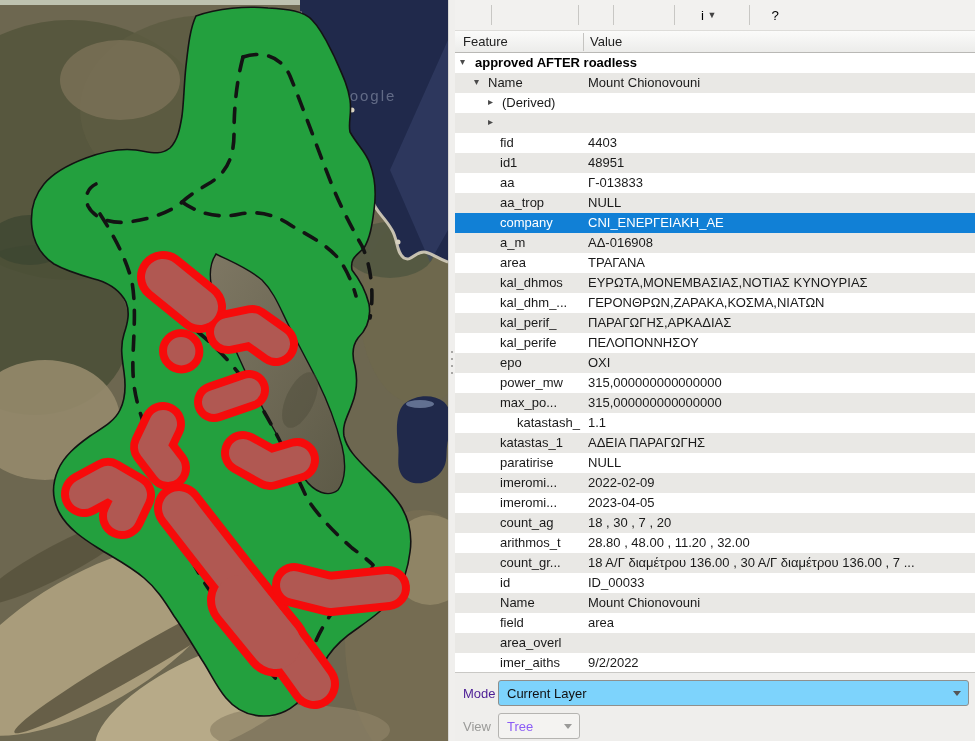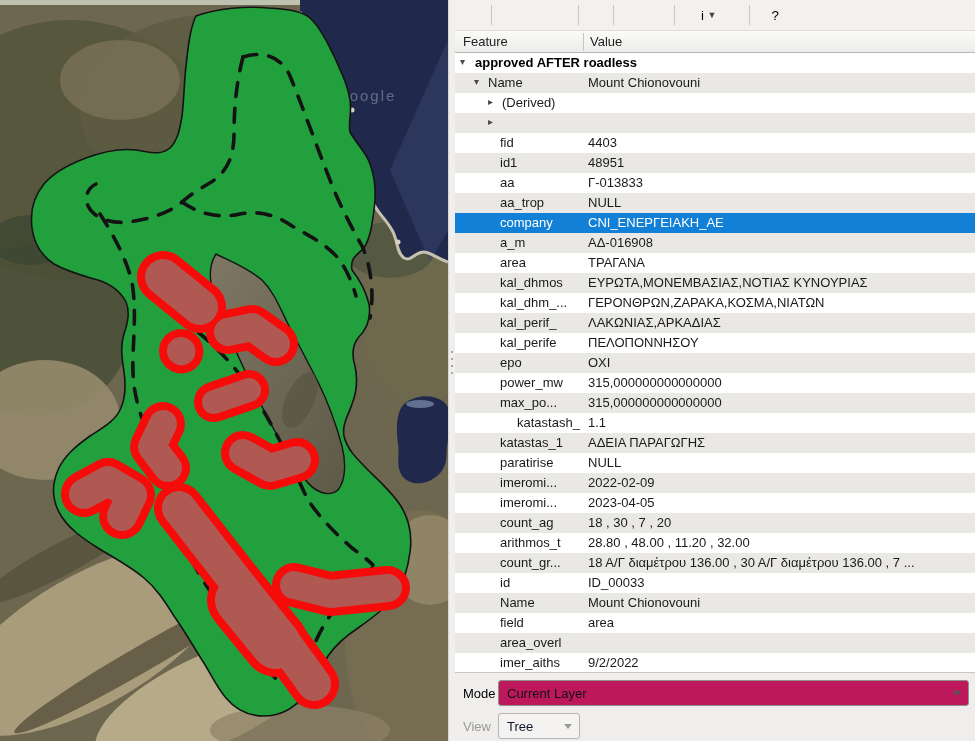--- a/index.html
+++ b/index.html
@@ -42,25 +42,25 @@
   .trow.bold .rlabel{font-weight:bold;font-size:13px;color:#000;}
   .trow .arrow{position:absolute;top:3px;font-size:10px;color:#4a4a4a;}
   .trow.sel .arrow{color:#fff;}
   .trow .rlabel{position:absolute;top:2px;}
   .trow .rvalue{position:absolute;left:133px;top:2px;right:2px;overflow:hidden;}
 
   #bottom{position:absolute;left:0;top:672px;width:520px;height:69px;background:#efeeec;border-top:1px solid #c9c8c5;box-sizing:border-box;font-size:13px;}
   .brow{position:absolute;left:8px;right:6px;display:flex;align-items:center;}
   #moderow{top:6px;height:28px;}
   #viewrow{top:40px;height:26px;}
-  .blabel{width:35px;color:#000000;}
+  .blabel{width:35px;color:#4c1d95;}
   .blabel.dis{color:#9a9a98;}
-  .combo{position:relative;height:26px;border:1px solid #8f8f8c;border-radius:3px;background:#be185d;display:flex;align-items:center;padding:0 22px 0 8px;box-sizing:border-box;color:#111;}
+  .combo{position:relative;height:26px;border:1px solid #8f8f8c;border-radius:3px;background:#7dd3fc;display:flex;align-items:center;padding:0 22px 0 8px;box-sizing:border-box;color:#111;}
   .combo.grow{flex:1;}
-  .combo.dis{color:#0f172a;border-color:#b5b4b1;background:#f4f3f1;width:82px;}
+  .combo.dis{color:#8b5cf6;border-color:#b5b4b1;background:#f4f3f1;width:82px;}
   .combo .cc{position:absolute;right:7px;top:10px;width:0;height:0;border-left:4px solid transparent;border-right:4px solid transparent;border-top:5px solid #555;}
   .combo.dis .cc{border-top-color:#9a9a98;}
 </style>
 </head>
 <body>
 
 <div id="screen">
 
   <div id="map">
     <svg width="448" height="741" viewBox="0 0 448 741" xmlns="http://www.w3.org/2000/svg">
@@ -352,21 +352,21 @@
         <span class="rvalue">ΕΥΡΩΤΑ,ΜΟΝΕΜΒΑΣΙΑΣ,ΝΟΤΙΑΣ ΚΥΝΟΥΡΙΑΣ</span>
       </div>
         <div class="trow">
         <span class="arrow"></span>
         <span class="rlabel" style="left: 45px;">kal_dhm_...</span>
         <span class="rvalue">ΓΕΡΟΝΘΡΩΝ,ΖΑΡΑΚΑ,ΚΟΣΜΑ,ΝΙΑΤΩΝ</span>
       </div>
         <div class="trow alt">
         <span class="arrow"></span>
         <span class="rlabel" style="left: 45px;">kal_perif_</span>
-        <span class="rvalue">ΛΑΚΩΝΙΑΣ,ΑΡΚΑΔΙΑΣ</span>
+        <span class="rvalue">ΠΑΡΑΓΩΓΗΣ,ΑΡΚΑΔΙΑΣ</span>
       </div>
         <div class="trow">
         <span class="arrow"></span>
         <span class="rlabel" style="left: 45px;">kal_perife</span>
         <span class="rvalue">ΠΕΛΟΠΟΝΝΗΣΟΥ</span>
       </div>
         <div class="trow alt">
         <span class="arrow"></span>
         <span class="rlabel" style="left: 45px;">epo</span>
         <span class="rvalue">ΟΧΙ</span>

